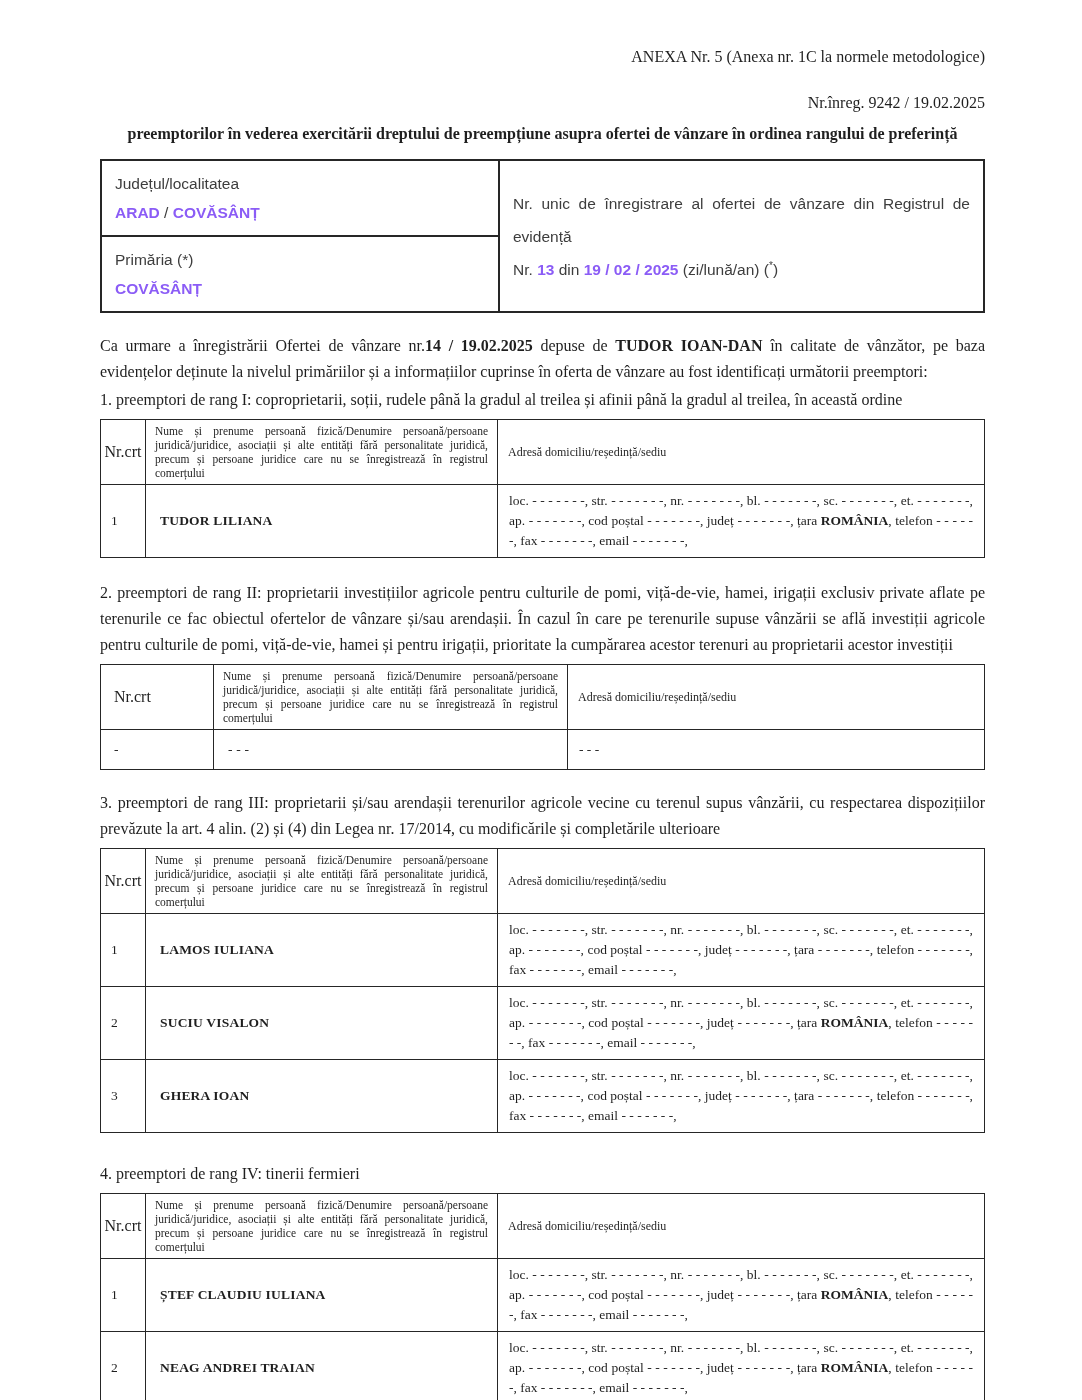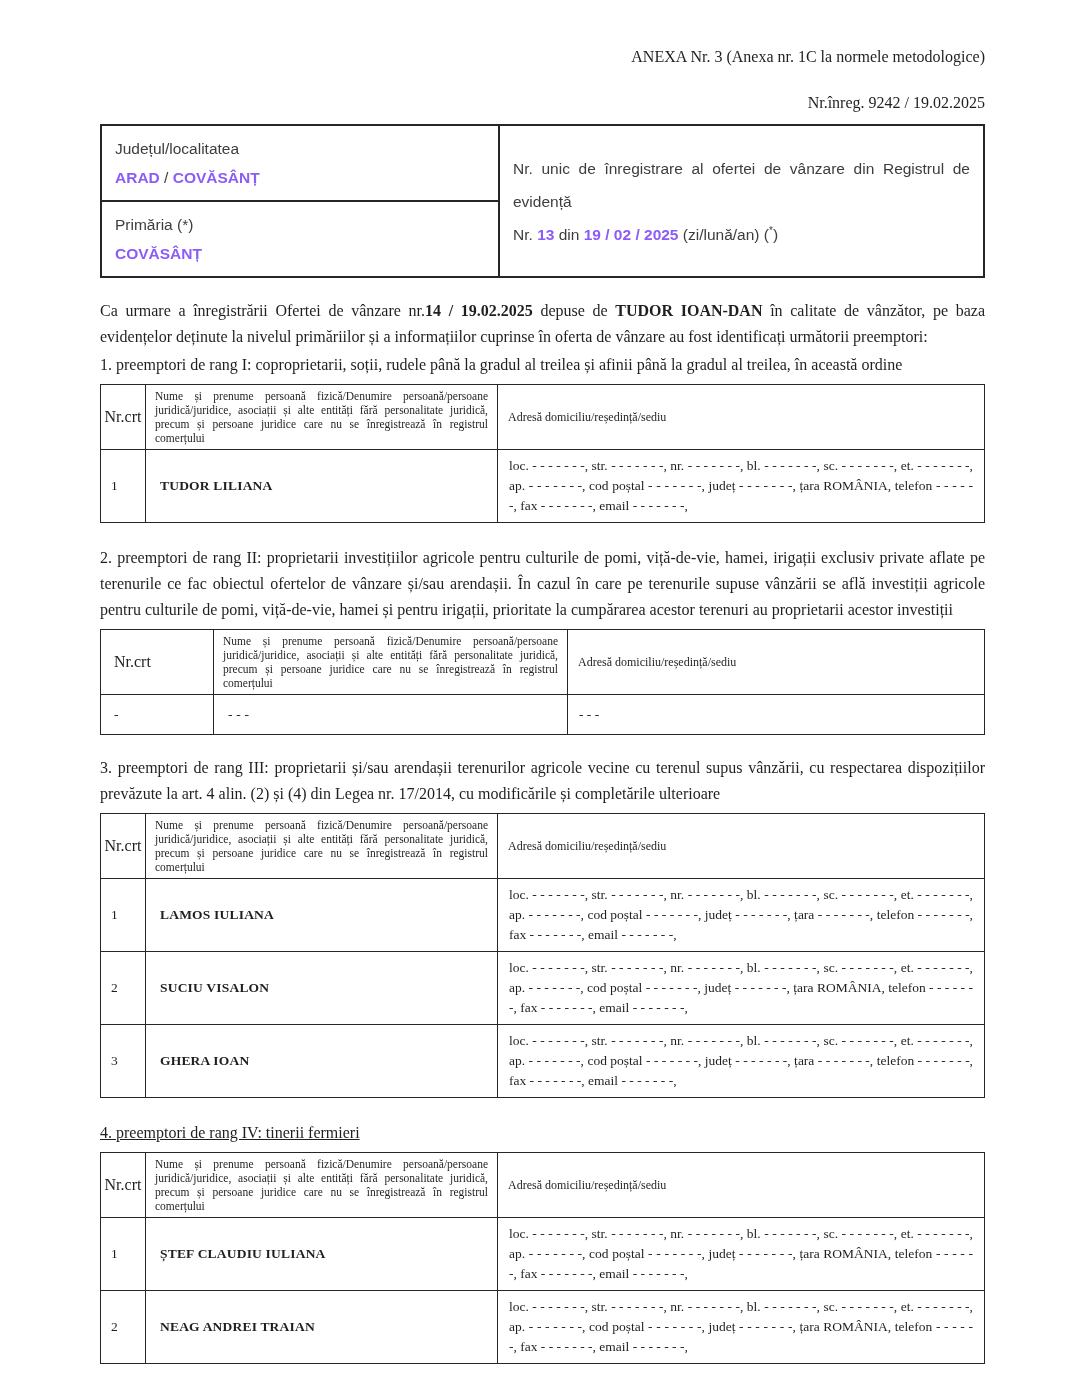--- a/index.html
+++ b/index.html
@@ -25,48 +25,49 @@
   .info-bold { font-weight:bold; color:#8b5cf6; }
   .reg-caption { text-align:justify; }
   .sup-star { font-size:10px; vertical-align:super; line-height:0; }
 
   
   .para { font-size:16px; line-height:26px; text-align:justify; }
   .intro { margin-top:20px; }
   .sec1 { margin-top:2px; }
   .sec2 { margin-top:22px; }
   .sec3 { margin-top:20px; }
-  .sec4 { margin-top:22px;text-decoration:underline; }
+  .sec4 { margin-top:28px; }
 
   
   table.ptable { width:100%; border-collapse:collapse; margin-top:6px; table-layout:fixed; }
   table.ptable td { border:1.5px solid #262626; vertical-align:middle; }
   td.h-nr { font-size:16px; text-align:center; padding:2px 3px; }
   td.h-name { font-size:11.5px; line-height:14px; text-align:justify; padding:4px 9px; }
   td.h-addr { font-size:12px; padding:4px 10px; }
   tr.hrow { height:50px; }
   tr.hrow-s { height:46px; }
   tr.drow { height:64px; }
   tr.drow-s { height:40px; }
   td.c-nr { font-size:13.5px; padding-left:10px; }
   td.c-name { font-size:13.5px; font-weight:bold; padding-left:14px; letter-spacing:0.2px; }
   td.c-addr { font-size:13.5px; line-height:20px; text-align:justify; padding:6px 11px; }
-  .country-b { font-weight:normal; }
+  .country-b { font-weight:bold; }
   
   col.w-nr { width:45px; } col.w-name { width:352px; }
   
   col.w-nr2 { width:113px; } col.w-name2 { width:354px; }
 </style>
 </head>
 <body>
 
 <div class="page">
 
-  <div class="right-line">ANEXA Nr. 3 (Anexa nr. 1C la normele metodologice)</div>
+  <div class="right-line">ANEXA Nr. 5 (Anexa nr. 1C la normele metodologice)</div>
   <div class="right-line reg-line">Nr.înreg. 9242 / 19.02.2025</div>
+  <div class="doc-subtitle">preemptorilor în vederea exercitării dreptului de preempțiune asupra ofertei de vânzare în ordinea rangului de preferință</div>
 
   <table class="info">
     <tbody>
       <tr>
         <td class="info-left">
           <div>Județul/localitatea</div>
           <div><span class="info-bold">ARAD</span><span> / </span><span class="info-bold">COVĂSÂNȚ</span></div>
         </td>
         <td class="info-right" rowspan="2">
           <div class="reg-caption">Nr. unic de înregistrare al ofertei de vânzare din Registrul de evidență</div>

